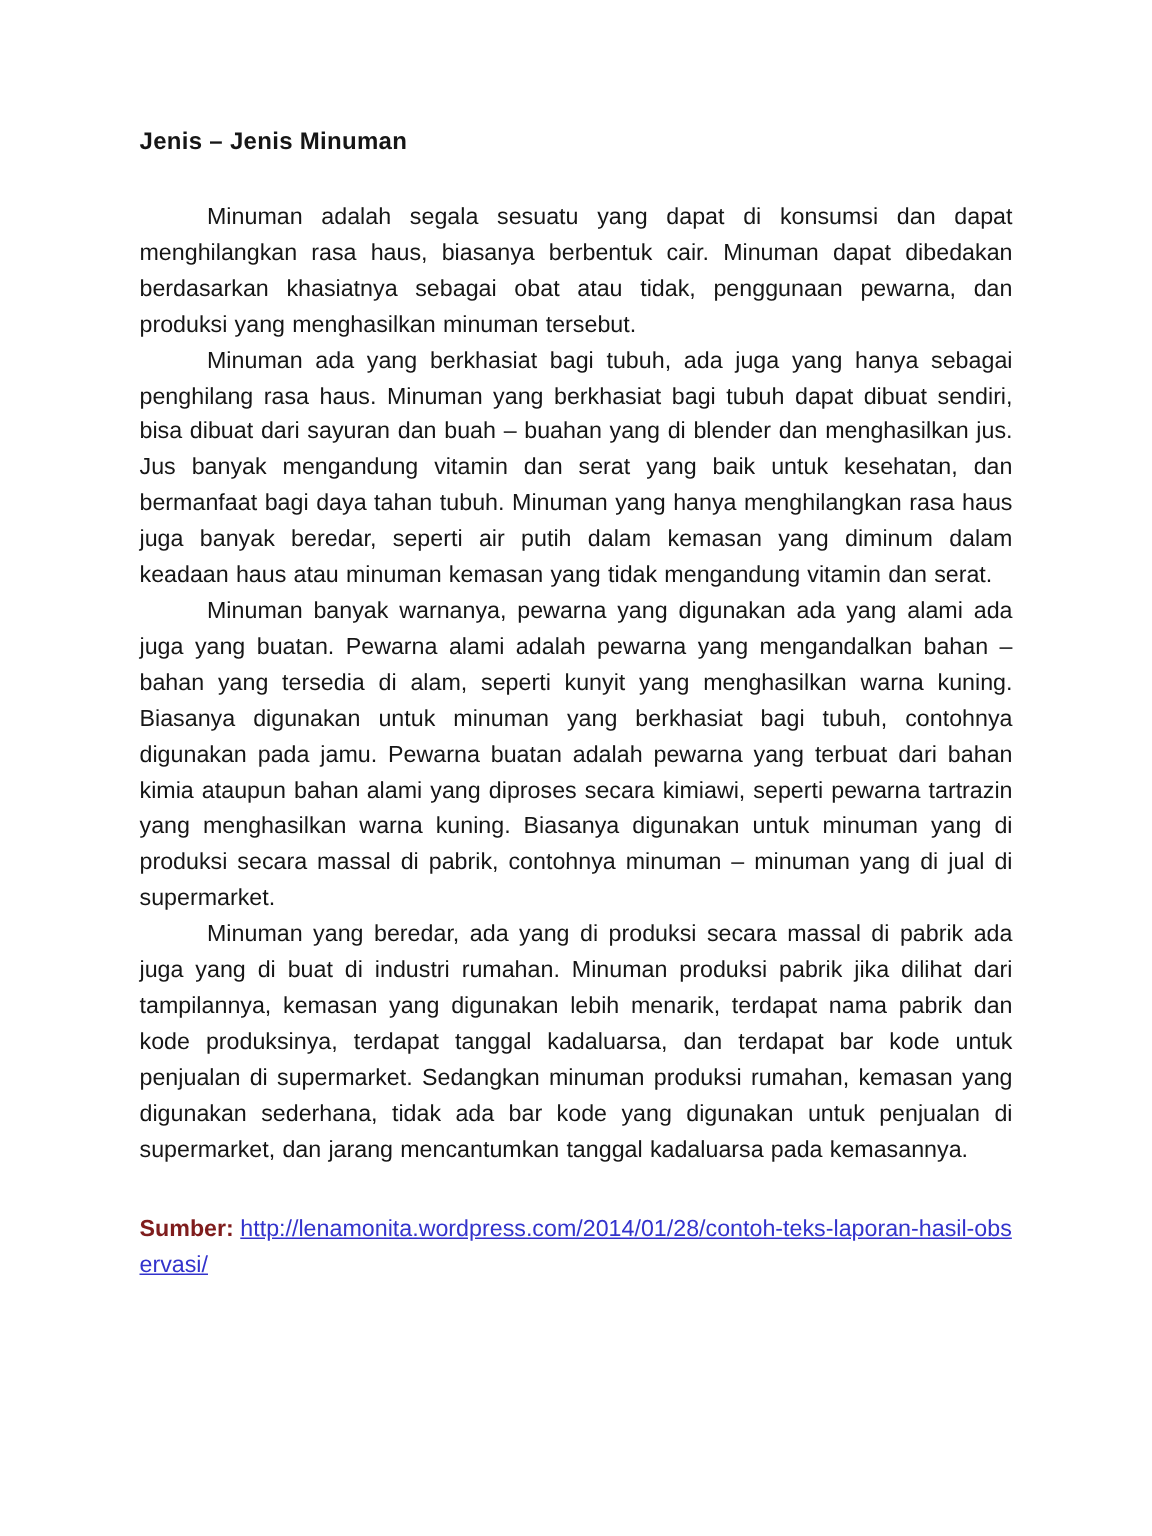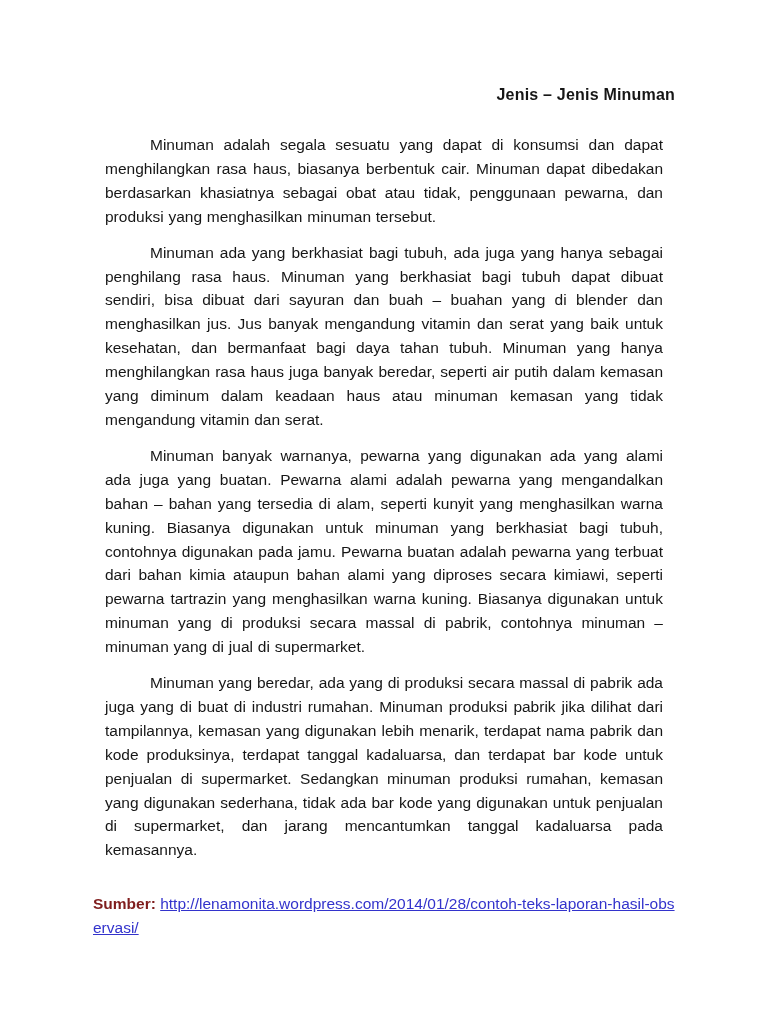--- a/index.html
+++ b/index.html
@@ -17,31 +17,31 @@
     width: 768px;
     height: 1024px;
     padding: 86px 93px 0 93px;
     background: #ffffff;
     font-family: "Liberation Sans", "DejaVu Sans", sans-serif;
     color: #161616;
   }
   .doc-title {
     font-size: 16px;
     font-weight: bold;
-    text-align: right;
+    text-align: left;
     line-height: 18px;
     margin: 0 0 29px 0;
     letter-spacing: 0.2px;
   }
   .body-paragraph {
     font-size: 15.5px;
     line-height: 23.9px;
     text-align: justify;
     text-indent: 45px;
-    margin: 12px;
+    margin: 0;
     word-spacing: 0.5px;
   }
   .source-line {
     margin: 30px 0 0 0;
     font-size: 15.5px;
     line-height: 24px;
     text-align: left;
   }
   .source-label {
     font-weight: bold;

